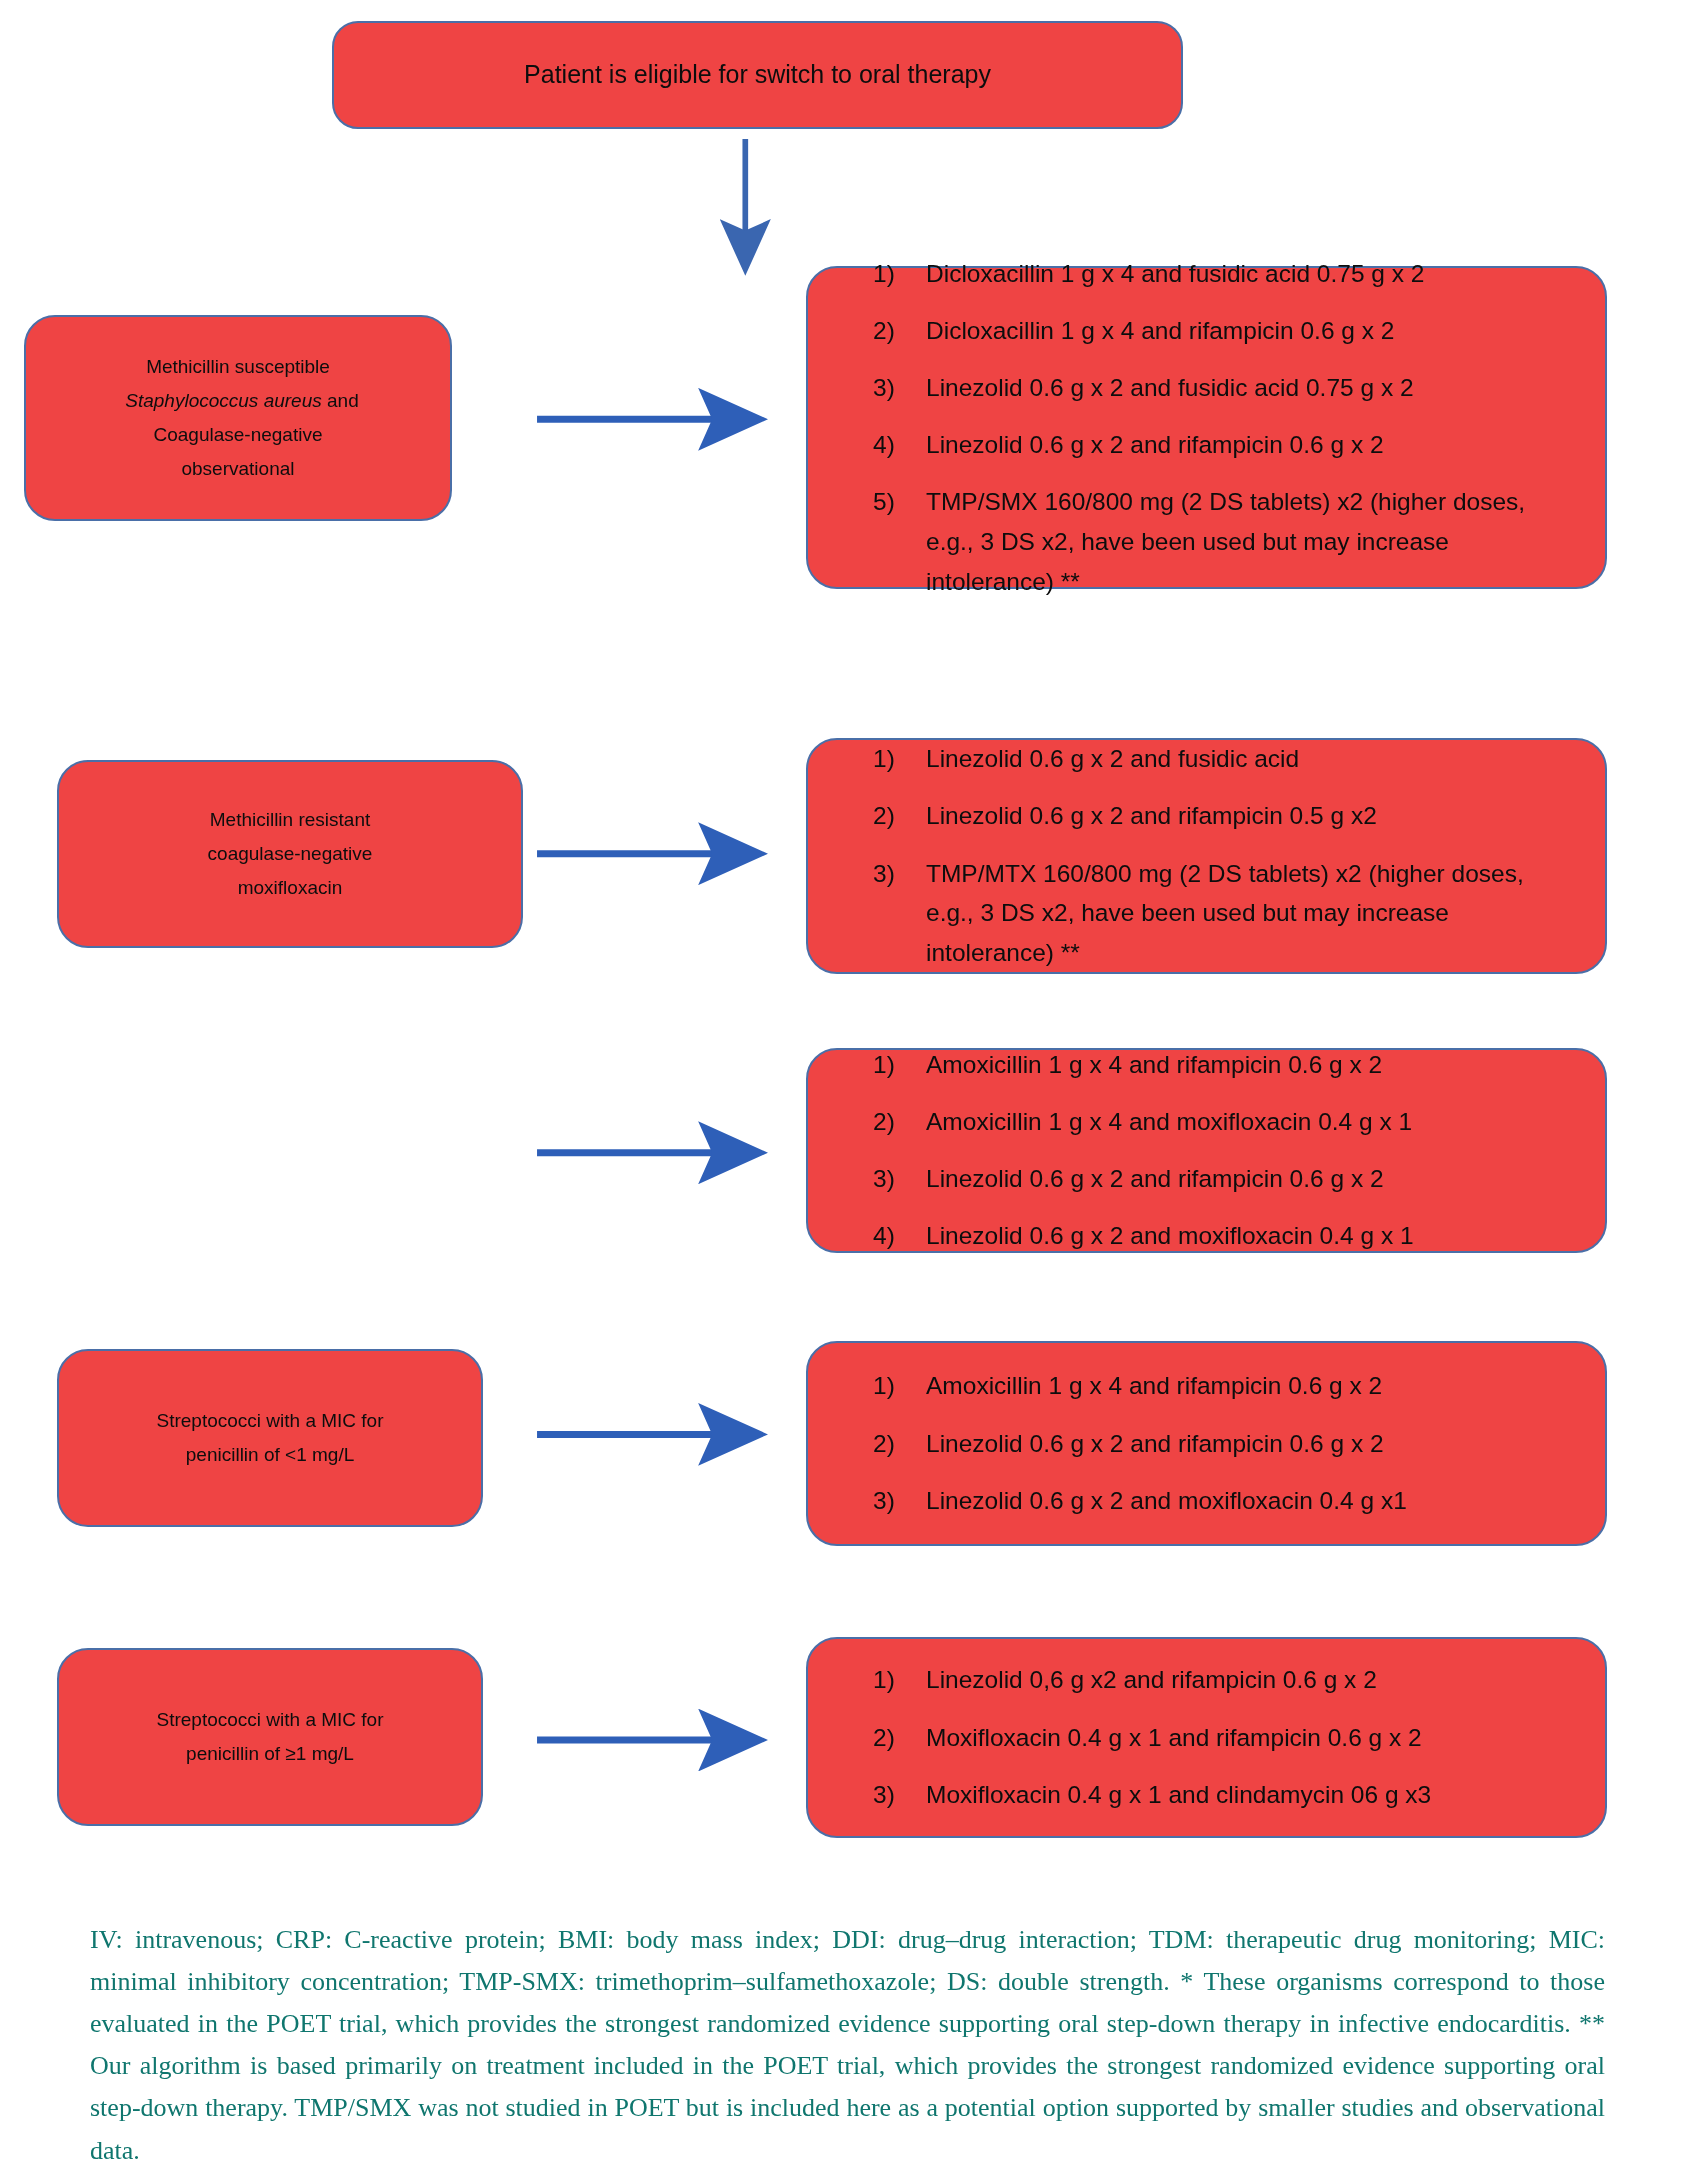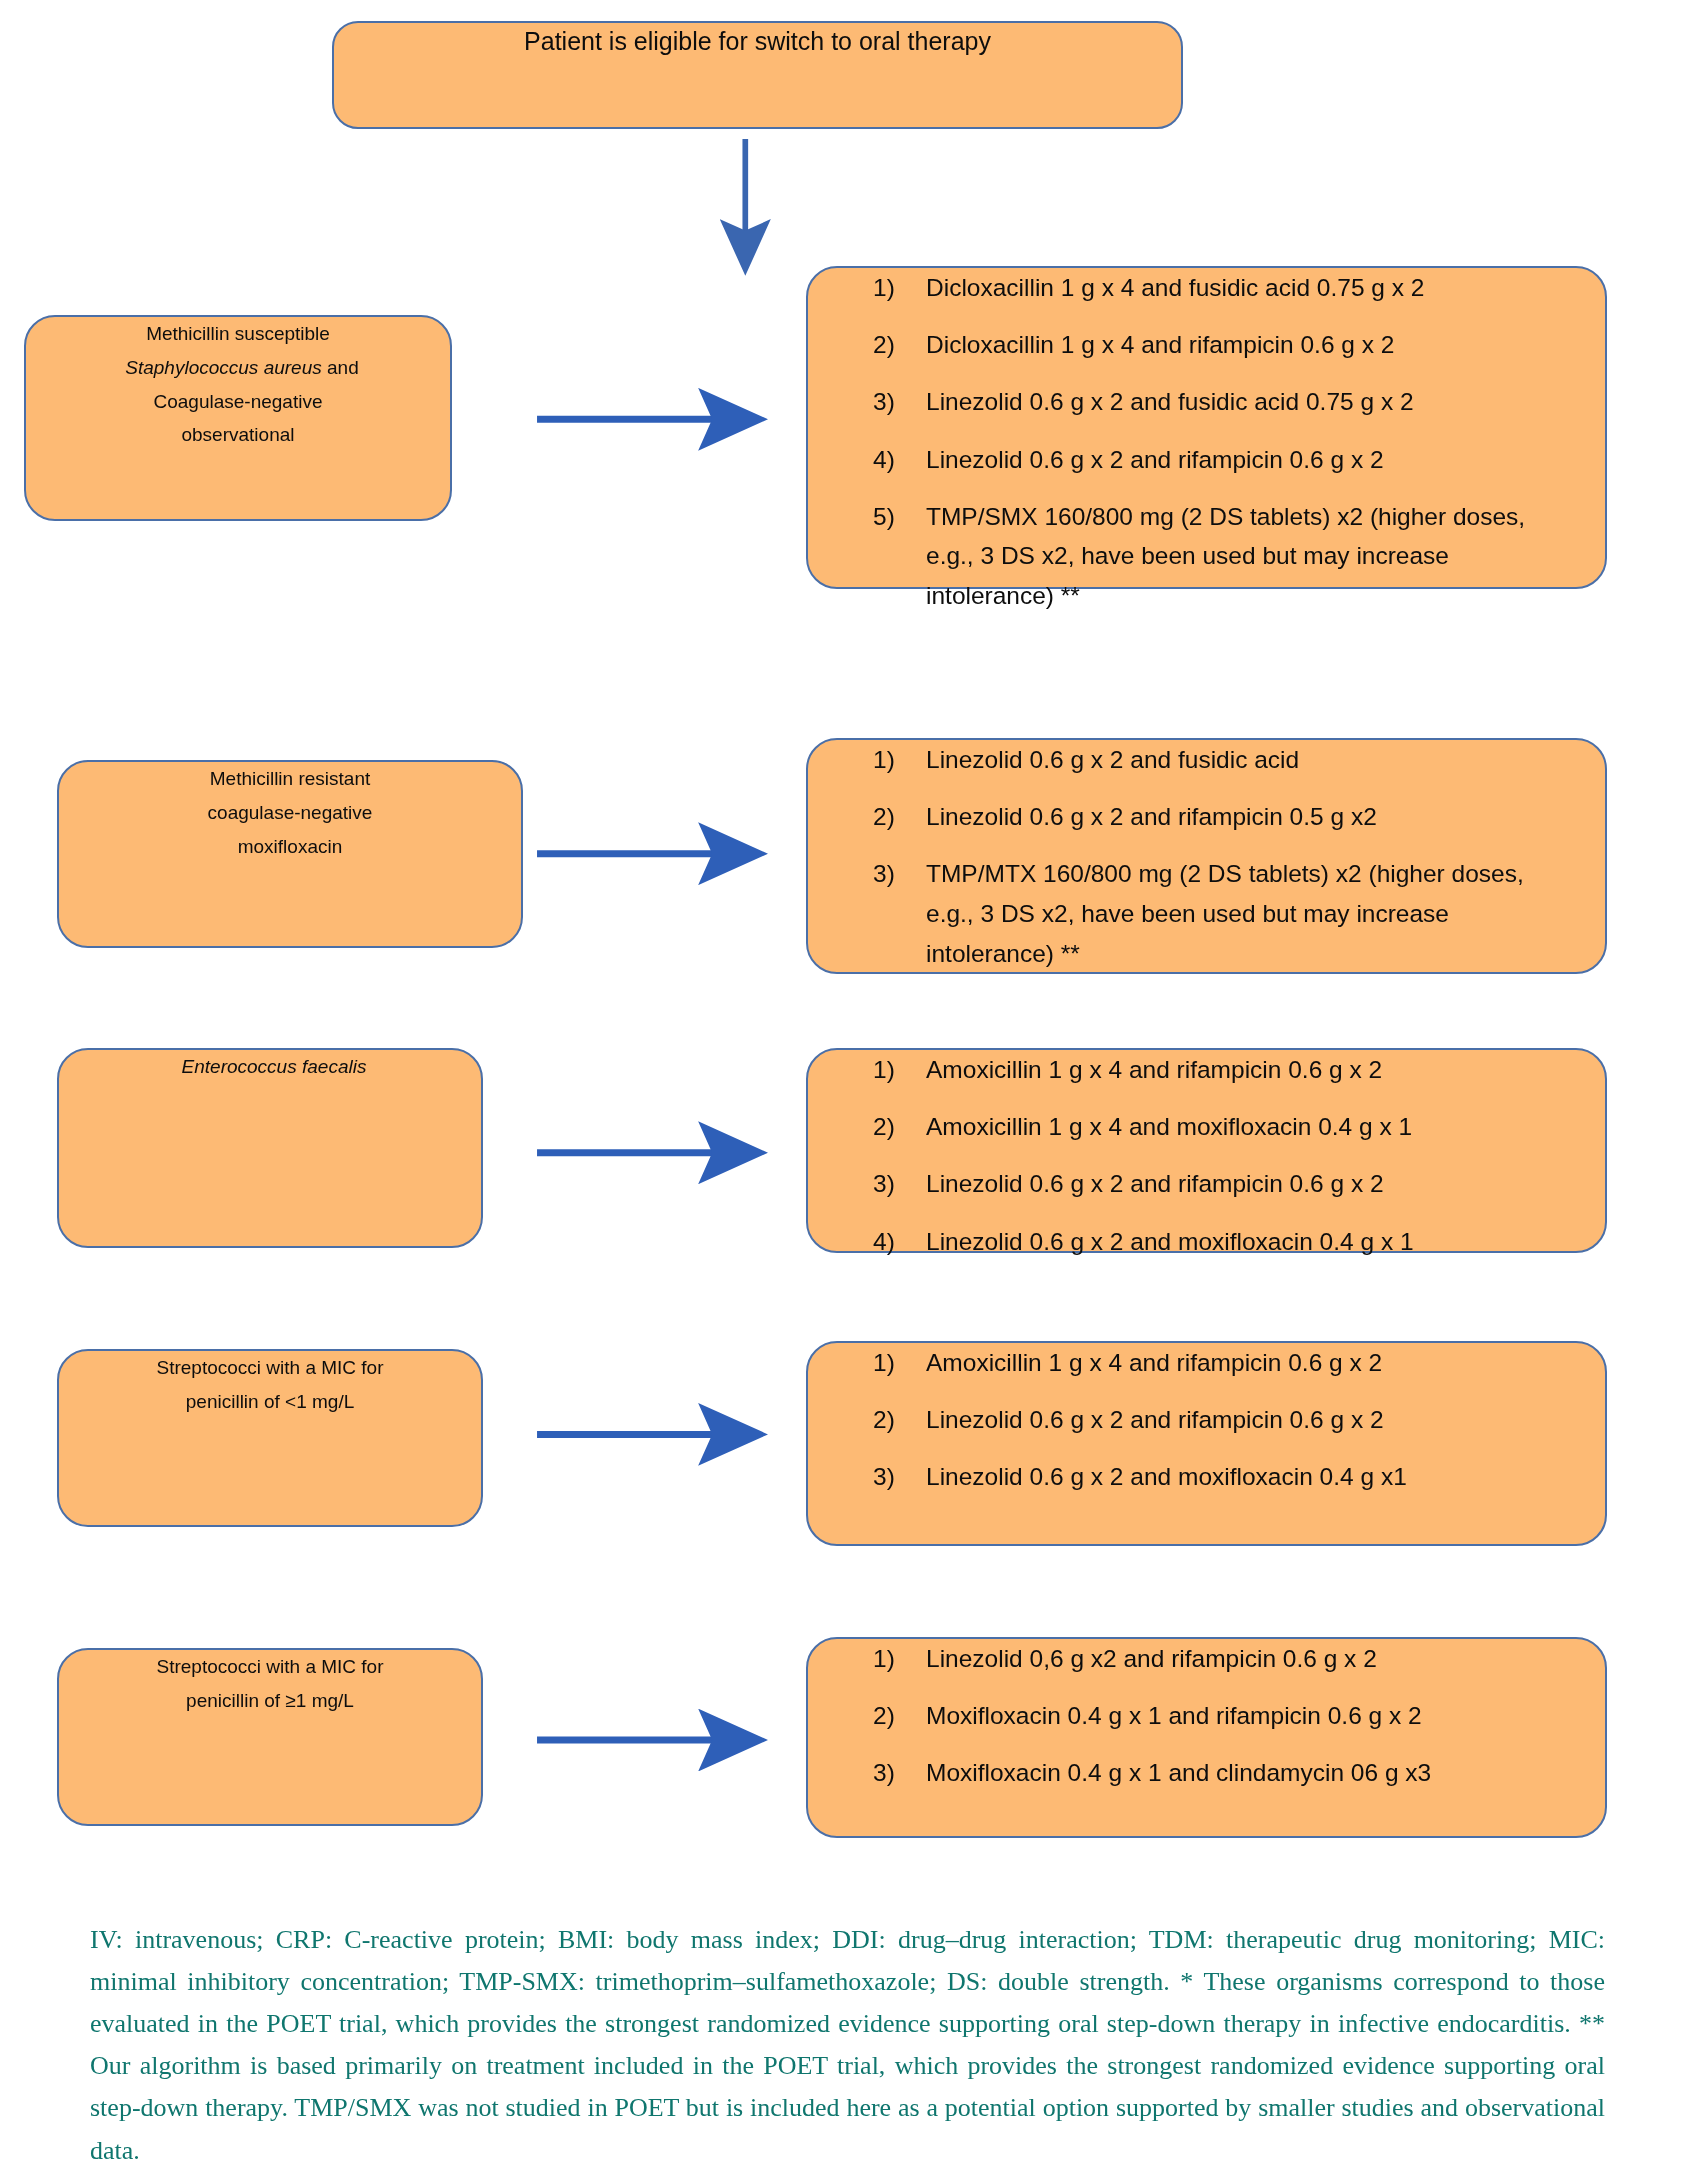--- a/index.html
+++ b/index.html
@@ -22,24 +22,25 @@
     left: 0;
     top: 0;
     width: 1691px;
     height: 1869px;
   }
 
   
   .node {
     position: absolute;
     box-sizing: border-box;
-    background: #fdba74;
+    background: #ef4444;
     border: 2.2px solid #4A6FA8;
     border-radius: 31px;
     display: flex;
+    align-items: center;
     justify-content: center;
   }
 
   .node-top {
     border-radius: 26px;
   }
 
   
   .cond-text {
     text-align: center;
@@ -195,25 +196,20 @@
         <span class="rx-num">2)</span>
         <span>Linezolid 0.6 g x 2 and rifampicin 0.5 g x2</span>
       </li>
       <li class="rx-item">
         <span class="rx-num">3)</span>
         <span>TMP/MTX 160/800 mg (2 DS tablets) x2 (higher doses, e.g., 3 DS x2, have been used but may increase intolerance) **</span>
       </li>
     </ul>
   </div>
 
-  <div class="node" style="left:57px; top:1048px; width:426px; height:200px;">
-    <div class="cond-text">
-      <span class="it">Enterococcus faecalis</span>
-    </div>
-  </div>
 
   <div class="node" style="left:806px; top:1048px; width:801px; height:205px;">
     <ul class="rx-list">
       <li class="rx-item">
         <span class="rx-num">1)</span>
         <span>Amoxicillin 1 g x 4 and rifampicin 0.6 g x 2</span>
       </li>
       <li class="rx-item">
         <span class="rx-num">2)</span>
         <span>Amoxicillin 1 g x 4 and moxifloxacin 0.4 g x 1</span>

